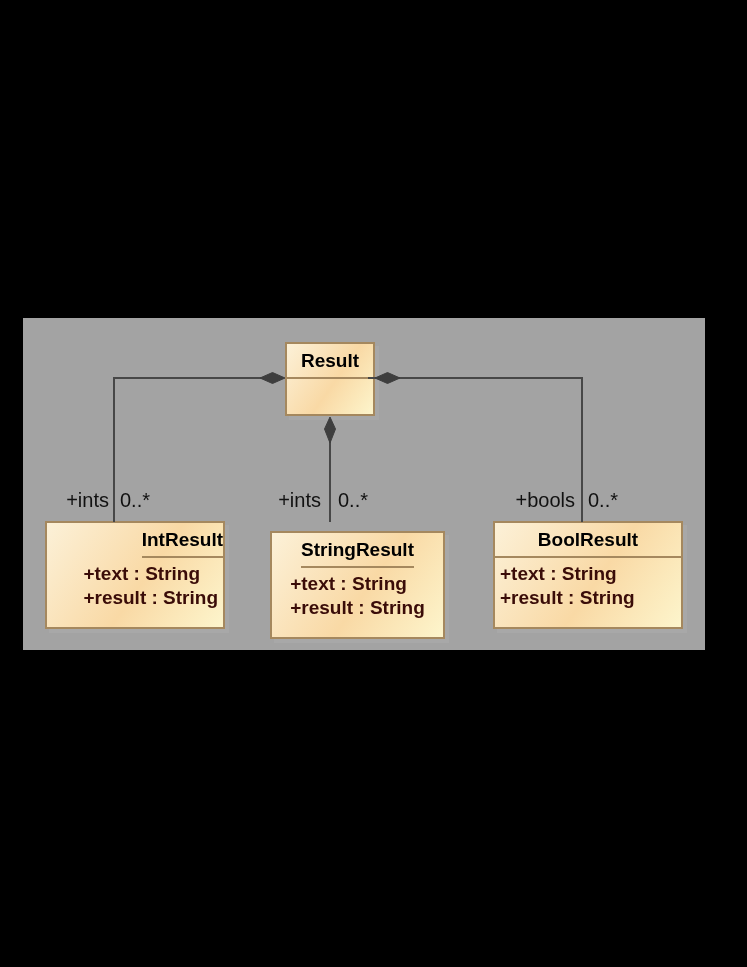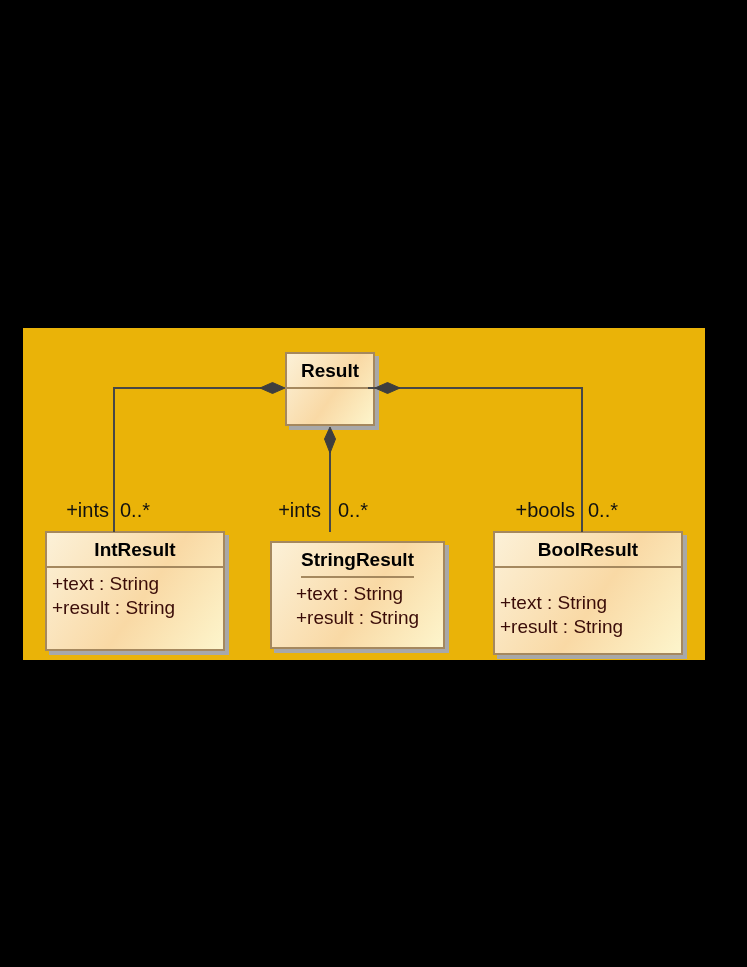--- a/index.html
+++ b/index.html
@@ -7,22 +7,21 @@
     position:relative;
     width:747px;height:967px;
     background:#000;
     overflow:hidden;
     font-family:"Liberation Sans", sans-serif;
   }
   .canvas{
     position:absolute;
     left:23px;top:318px;
     width:682px;height:332px;
-    background:#eab308;
-    margin-top:10px;
+    background:#a3a3a3;
   }
   .connectors{
     position:absolute;left:0;top:0;width:682px;height:332px;
     pointer-events:none;
   }
   .uml-class{
     position:absolute;
     border:2px solid #a5885e;
     background:linear-gradient(125deg,#fcf1d8 0%,#f9d9a5 55%,#fdf5cc 100%);
     box-shadow:4px 4px 0 #a8a8a8;
@@ -37,33 +36,34 @@
     box-sizing:border-box;
     flex:0 0 auto;
   }
   .uml-body{flex:1 1 auto;}
   .uml-attrs{
     flex:1 1 auto;
     padding:4px 5px 12px 5px;
     font-size:19px;line-height:24px;
     color:#3a0c08;
     white-space:nowrap;
+    font-weight:bold;
   }
   .assoc-label{
     position:absolute;
     top:171px;height:22px;
     font-size:20px;line-height:22px;color:#111;
     white-space:nowrap;
   }
   .assoc-label.role{text-align:right;}
   
   .box-result{left:262px;top:24px;width:90px;height:74px;}
-  .box-int{left:22px;top:203px;width:180px;height:120px;}
+  .box-int{left:22px;top:203px;width:180px;height:108px;align-items:flex-end;}
   .box-string{left:247px;top:213px;width:175px;height:108px;align-items:center;}
-  .box-bool{left:470px;top:203px;width:190px;height:124px;gap:19px;}
+  .box-bool{left:470px;top:203px;width:190px;height:108px;}
 </style>
 </head>
 <body>
 
 <div class="stage">
   <div class="canvas">
 
     <div class="uml-class box-result">
       <div class="uml-title">Result</div>
       <div class="uml-body"></div>

